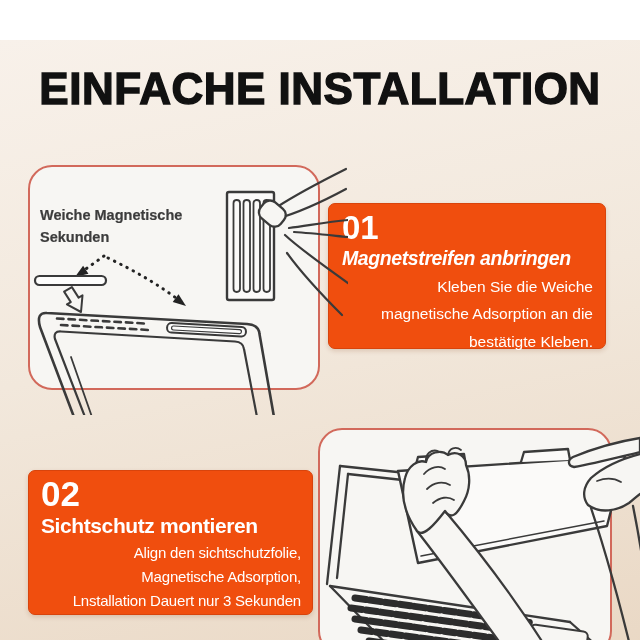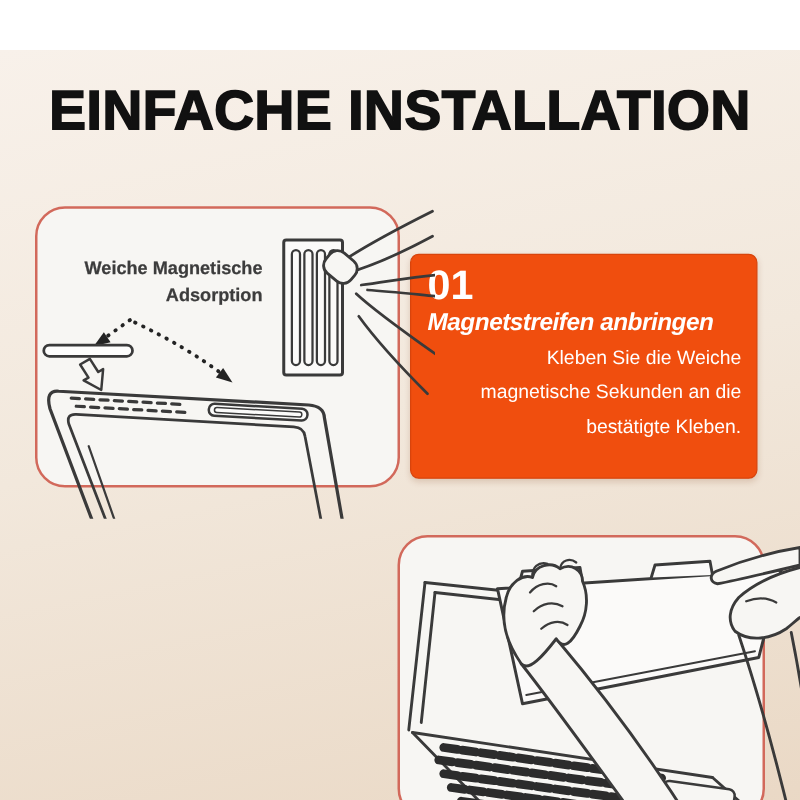--- a/index.html
+++ b/index.html
@@ -25,62 +25,62 @@
     position:absolute;background:var(--panel-fill);
     border:2px solid var(--panel-border);border-radius:24px;z-index:2;
   }
   .panel-1{left:28px;top:125px;width:292px;height:225px;}
   .panel-2{left:318px;top:388px;width:294px;height:227px;}
   .card{
     position:absolute;background:var(--accent);border:1.5px solid var(--accent-edge);
     border-radius:7px;color:var(--text-on-accent);z-index:1;
     box-shadow:0 2px 5px rgba(120,50,10,0.18);
   }
-  .card-1{left:328px;top:163px;width:278px;height:180px;padding:7px 12px 0 13px;}
+  .card-1{left:328px;top:163px;width:278px;height:146px;padding:7px 12px 0 13px;}
   .card-2{left:28px;top:430px;width:285px;height:145px;padding:5px 11px 0 12px;}
   .num{font-weight:700;line-height:1.02;}
   .card-1 .num{font-size:33px;}
   .card-2 .num{font-size:35px;}
   .heading{font-weight:700;white-space:nowrap;}
   .card-1 .heading{font-size:19.5px;letter-spacing:-0.4px;margin-top:2px;font-style:italic;}
   .card-2 .heading{font-size:21px;letter-spacing:-0.4px;margin-top:2px;}
   .body-lines{margin-top:3px;text-align:right;}
   .card-1 .line{font-size:15.5px;line-height:1.78;white-space:nowrap;}
   .card-2 .line{font-size:15px;line-height:1.6;letter-spacing:-0.2px;white-space:nowrap;}
   .illu{position:absolute;z-index:3;pointer-events:none;}
   .illu-1{left:28px;top:125px;}
   .illu-2{left:315px;top:386px;}
   .strip-label{
     position:absolute;left:40px;top:165px;width:170px;z-index:4;
-    text-align:right;font-size:14.5px;line-height:1.5;color:var(--label-text);font-weight:700;
+    text-align:left;font-size:14.5px;line-height:1.5;color:var(--label-text);font-weight:700;
     -webkit-text-stroke:0.2px var(--label-text);
   }
 </style>
 </head>
 <body>
 
 <div class="canvas">
 
   <div class="title">EINFACHE INSTALLATION</div>
 
   <div class="panel panel-1"></div>
 
   <div class="card card-1">
     <div class="num">01</div>
     <div class="heading">Magnetstreifen anbringen</div>
     <div class="body-lines">
       <div class="line">Kleben Sie die Weiche</div>
-      <div class="line">magnetische Sekunden an die</div>
+      <div class="line">magnetische Adsorption an die</div>
       <div class="line">bestätigte Kleben.</div>
     </div>
   </div>
 
   <div class="strip-label">
     <div>Weiche Magnetische</div>
-    <div>Adsorption</div>
+    <div>Sekunden</div>
   </div>
 
   <svg class="illu illu-1" width="320" height="250" viewBox="0 0 320 250">
     <g fill="none" stroke="#3A3A3A" stroke-width="2.2" stroke-linecap="round" stroke-linejoin="round">
 
       <g>
         <rect x="199" y="27" width="47" height="108" rx="2" fill="#FBFAF9" stroke-width="2.4"></rect>
         <rect x="205.5" y="35" width="6.5" height="92" rx="3.2" stroke-width="1.8"></rect>
         <rect x="215.5" y="35" width="6.5" height="92" rx="3.2" stroke-width="1.8"></rect>
         <rect x="225.5" y="35" width="6.5" height="92" rx="3.2" stroke-width="1.8"></rect>
@@ -115,20 +115,29 @@
         <path d="M 33,160 L 121,165" stroke-width="2.6" stroke-dasharray="6.5 5"></path>
         <circle cx="146" cy="164" r="2" fill="#3A3A3A" stroke="none"></circle>
         <g transform="rotate(3.2 178 165)">
           <rect x="139" y="160" width="79" height="9.5" rx="4.5" fill="#FCFCFB" stroke-width="2"></rect>
           <rect x="143.5" y="162.8" width="70" height="4" rx="2" stroke-width="1.2"></rect>
         </g>
       </g>
     </g>
   </svg>
 
+  <div class="card card-2">
+    <div class="num">02</div>
+    <div class="heading">Sichtschutz montieren</div>
+    <div class="body-lines">
+      <div class="line">Align den sichtschutzfolie,</div>
+      <div class="line">Magnetische Adsorption,</div>
+      <div class="line">Lnstallation Dauert nur 3 Sekunden</div>
+    </div>
+  </div>
 
   <div class="panel panel-2"></div>
 
   <svg class="illu illu-2" width="325" height="232" viewBox="0 0 325 232">
     <g fill="none" stroke="#3A3A3A" stroke-width="2.3" stroke-linecap="round" stroke-linejoin="round">
 
       <g>
         <path d="M 15,160 L 255,196"></path>
         <path d="M 15,160 L 88,235"></path>
         <path d="M 88,235 C 150,241 230,241 300,236"></path>

